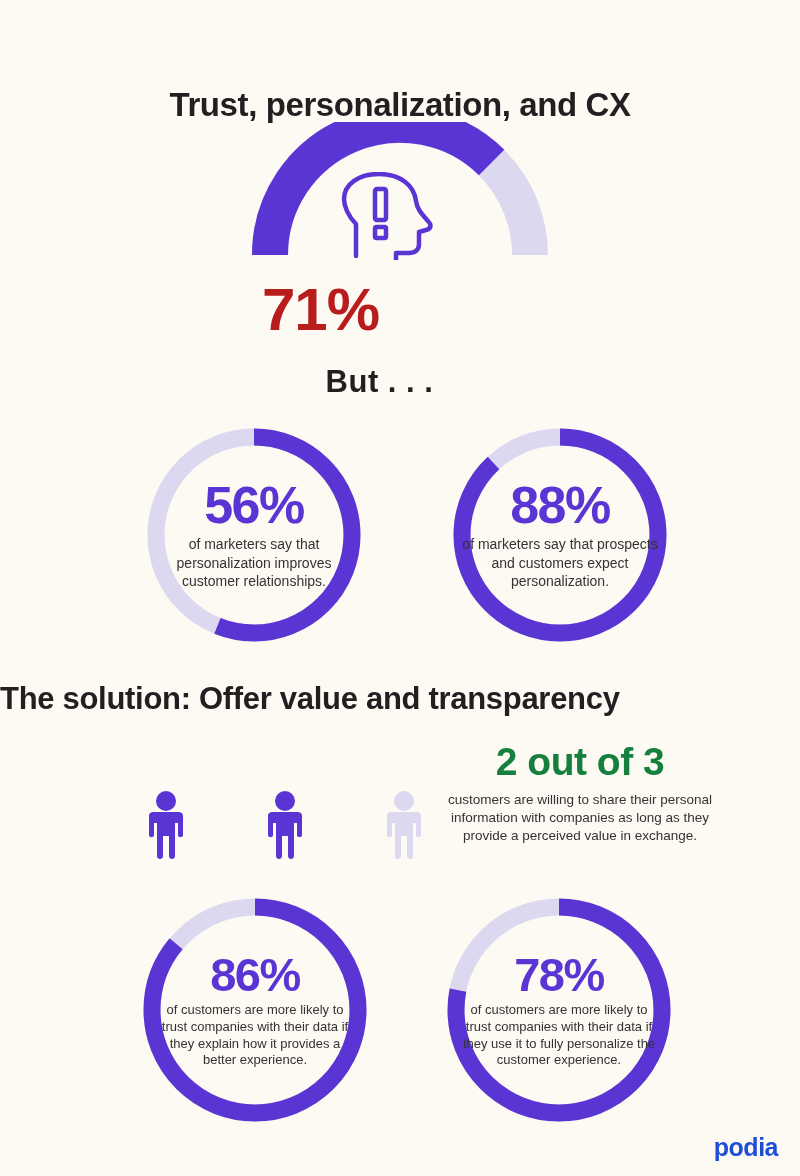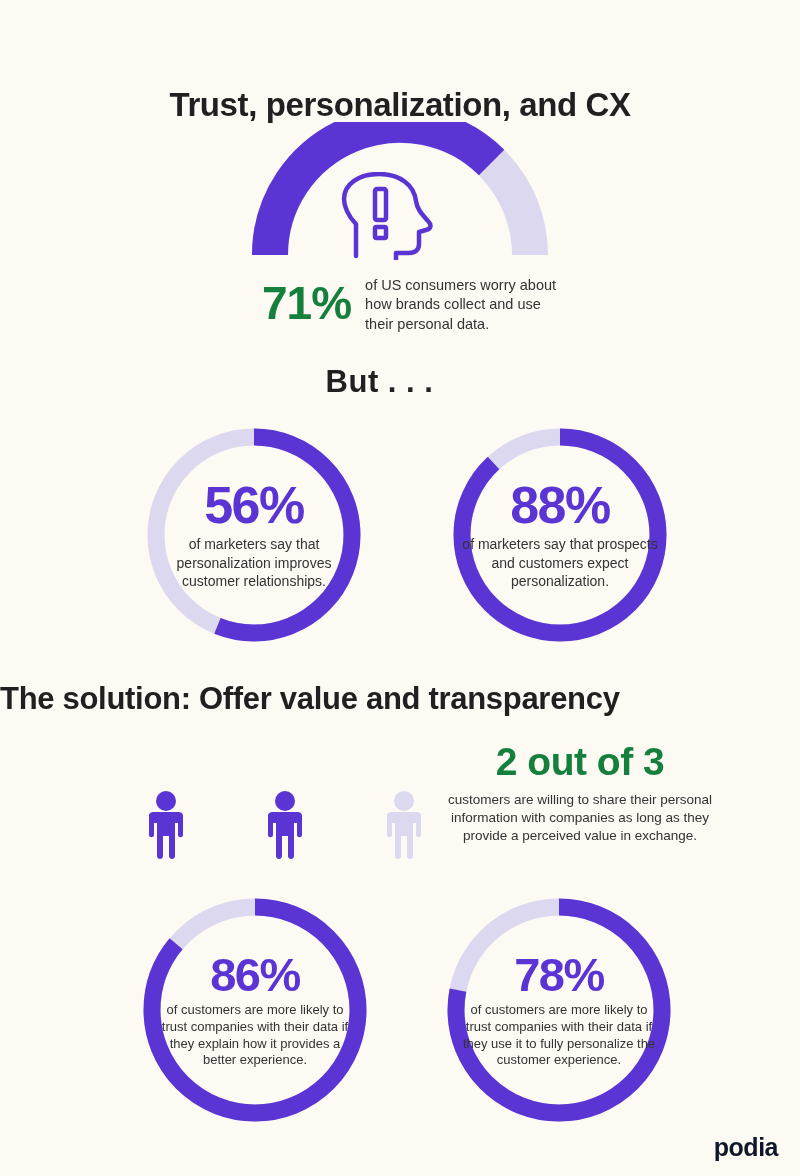--- a/index.html
+++ b/index.html
@@ -81,23 +81,23 @@
   
   .stat71 {
     position: absolute;
     left: 262px;
     top: 272px;
     width: 300px;
     display: flex;
     align-items: flex-start;
   }
   .stat71 .big {
-    font-size: 46px;
-    font-weight: bold;
-    color: #15803d;
+    font-size: 60px;
+    font-weight: bold;
+    color: #b91c1c;
     line-height: 1;
     letter-spacing: -1px;
     padding-top: 8px;
   }
   .stat71 .desc {
     font-size: 14.5px;
     line-height: 1.33;
     color: #333;
     margin-left: 14px;
     padding-top: 4px;
@@ -181,21 +181,21 @@
   }
 
   
   .logo {
     position: absolute;
     right: 22px;
     bottom: 14px;
     font-size: 25px;
     font-weight: bold;
     letter-spacing: -0.5px;
-    color: #0f172a;
+    color: #1d4ed8;
   }
 </style>
 </head>
 <body>
 
 <div class="infographic">
 
   <div class="title-main">Trust, personalization, and CX</div>
 
   <div class="gauge-wrap">
@@ -206,21 +206,20 @@
   </div>
 
   <svg class="head-icon" viewBox="0 0 132 88">
     <path d="M 22 84 L 22 52 C 14 44 10 34 10 27 C 10 12 25 2 45 2 C 66 2 80 13 82 29 C 83 37 88 42 94 49 C 98 53 97 57 92 58 L 85 60 L 85 72 C 85 78 81 81 75 81 L 62 81 L 62 88" fill="none" stroke="#5b34d4" stroke-width="4.5" stroke-linejoin="round" stroke-linecap="round"></path>
     <rect x="41" y="17" width="11" height="31" rx="2" fill="none" stroke="#5b34d4" stroke-width="4.5"></rect>
     <rect x="41" y="55" width="11" height="11" rx="1.5" fill="none" stroke="#5b34d4" stroke-width="4.5"></rect>
   </svg>
 
   <div class="stat71">
     <div class="big">71%</div>
-    <div class="desc">of US consumers worry about how brands collect and use their personal data.</div>
   </div>
 
   <div class="title-but">But . . .</div>
 
   <div class="donut donut-56">
     <svg width="264" height="226" viewBox="0 0 264 226">
       <g transform="translate(132,113)">
         <circle r="98" cx="0" cy="0" fill="none" stroke="#dcd8ef" stroke-width="17"></circle>
         <circle r="98" cx="0" cy="0" fill="none" stroke="#5b34d4" stroke-width="17" stroke-dasharray="344.8 270.8" stroke-dashoffset="0" transform="rotate(-90)"></circle>
       </g>

